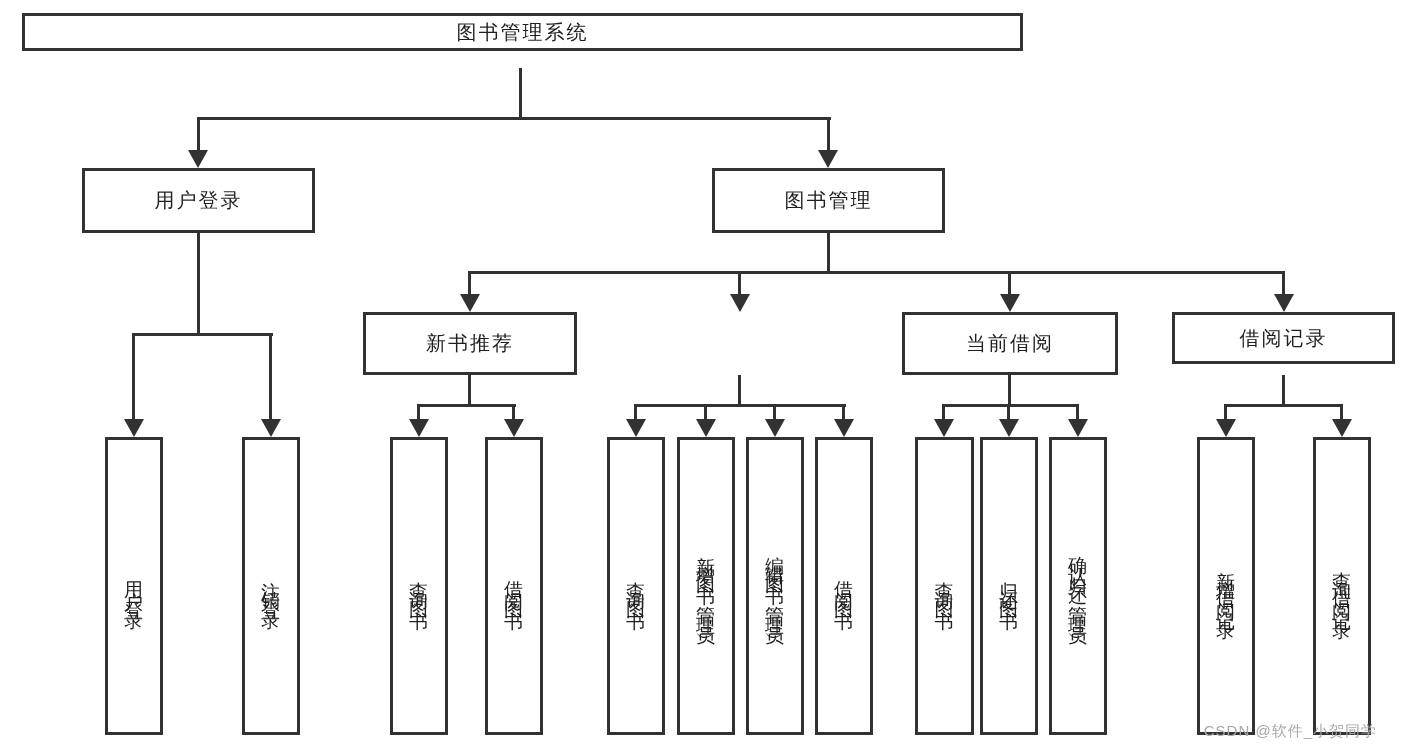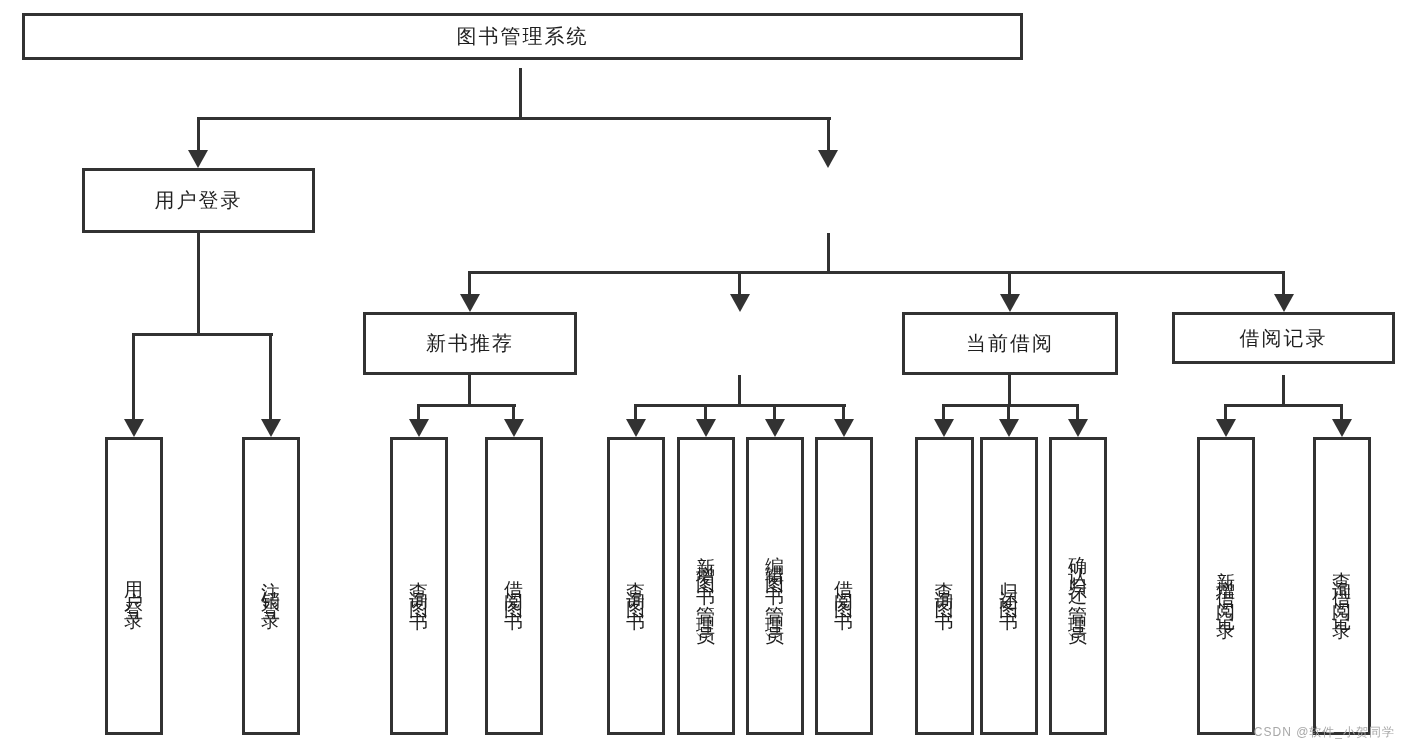--- a/index.html
+++ b/index.html
@@ -21,39 +21,40 @@
   }
   .vline { position:absolute; width:3px; background:#323232; }
   .hline { position:absolute; height:3px; background:#323232; }
   .arrow {
     position:absolute; width:0; height:0;
     border-left:10px solid transparent;
     border-right:10px solid transparent;
     border-top:18px solid #323232;
   }
   .watermark {
-    position:absolute; right:10px; bottom:6px;
-    font-size:12px; color:#a8a8a8; letter-spacing:1px; white-space:nowrap;
+    position:absolute; right:28px; bottom:6px;
+    font-size:15px; color:#a8a8a8; letter-spacing:1px; white-space:nowrap;
   }
 </style>
 </head>
 <body>
 
 <div class="canvas">
 
-  <div class="node h" style="left:22px; top:13px; width:1001px; height:47px;">图书管理系统</div>
+  <div class="node h" style="left:22px; top:13px; width:1001px; height:38px;">图书管理系统</div>
 
   <div class="vline" style="left:519px; top:68px; height:52px;"></div>
   <div class="hline" style="left:197px; top:117px; width:634px;"></div>
   <div class="vline" style="left:197px; top:117px; height:36px;"></div>
   <div class="arrow" style="left:188px; top:150px;"></div>
   <div class="vline" style="left:827px; top:117px; height:36px;"></div>
   <div class="arrow" style="left:818px; top:150px;"></div>
 
   <div class="node h" style="left:82px; top:168px; width:233px; height:65px;">用户登录</div>
+  <div class="node h" style="left:712px; top:168px; width:233px; height:65px;">图书管理</div>
 
   <div class="vline" style="left:197px; top:233px; height:103px;"></div>
   <div class="hline" style="left:133px; top:333px; width:140px;"></div>
   <div class="vline" style="left:132px; top:333px; height:90px;"></div>
   <div class="arrow" style="left:124px; top:419px;"></div>
   <div class="vline" style="left:269px; top:333px; height:90px;"></div>
   <div class="arrow" style="left:261px; top:419px;"></div>
 
   <div class="vline" style="left:827px; top:233px; height:41px;"></div>
   <div class="hline" style="left:468px; top:271px; width:817px;"></div>

